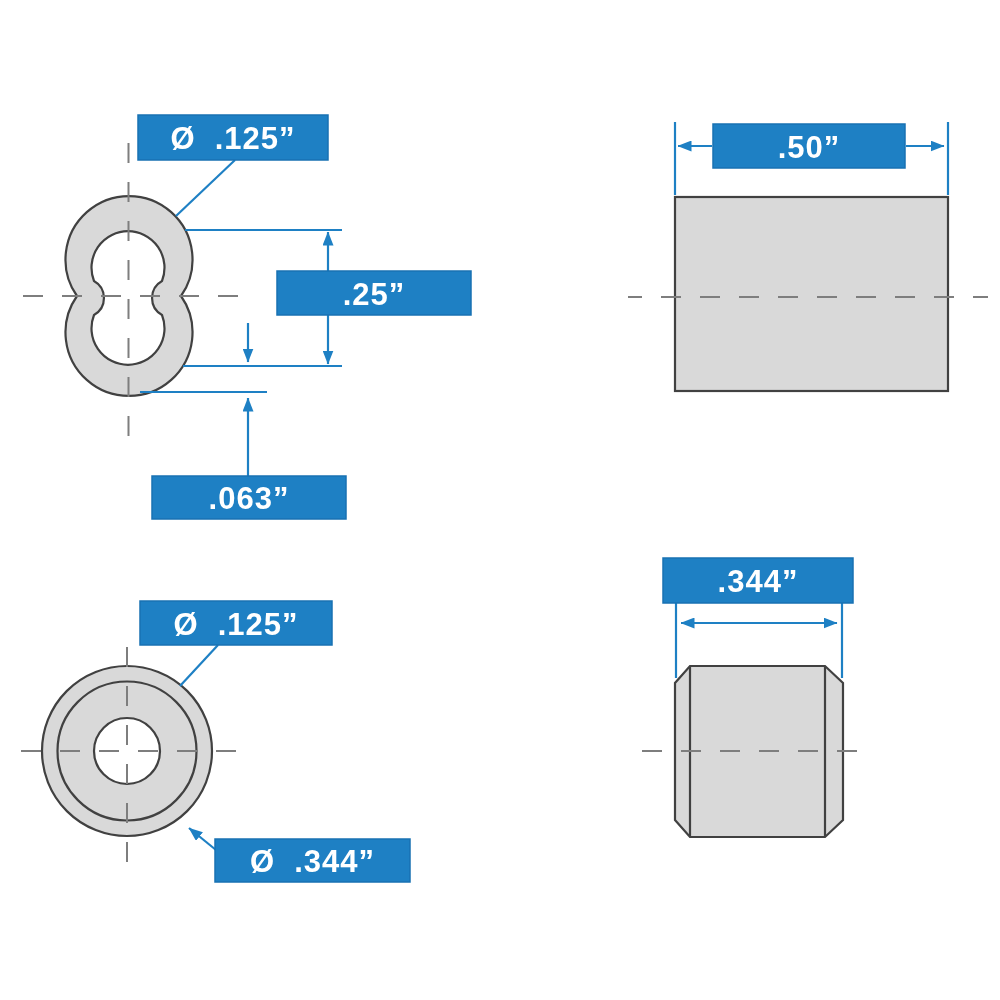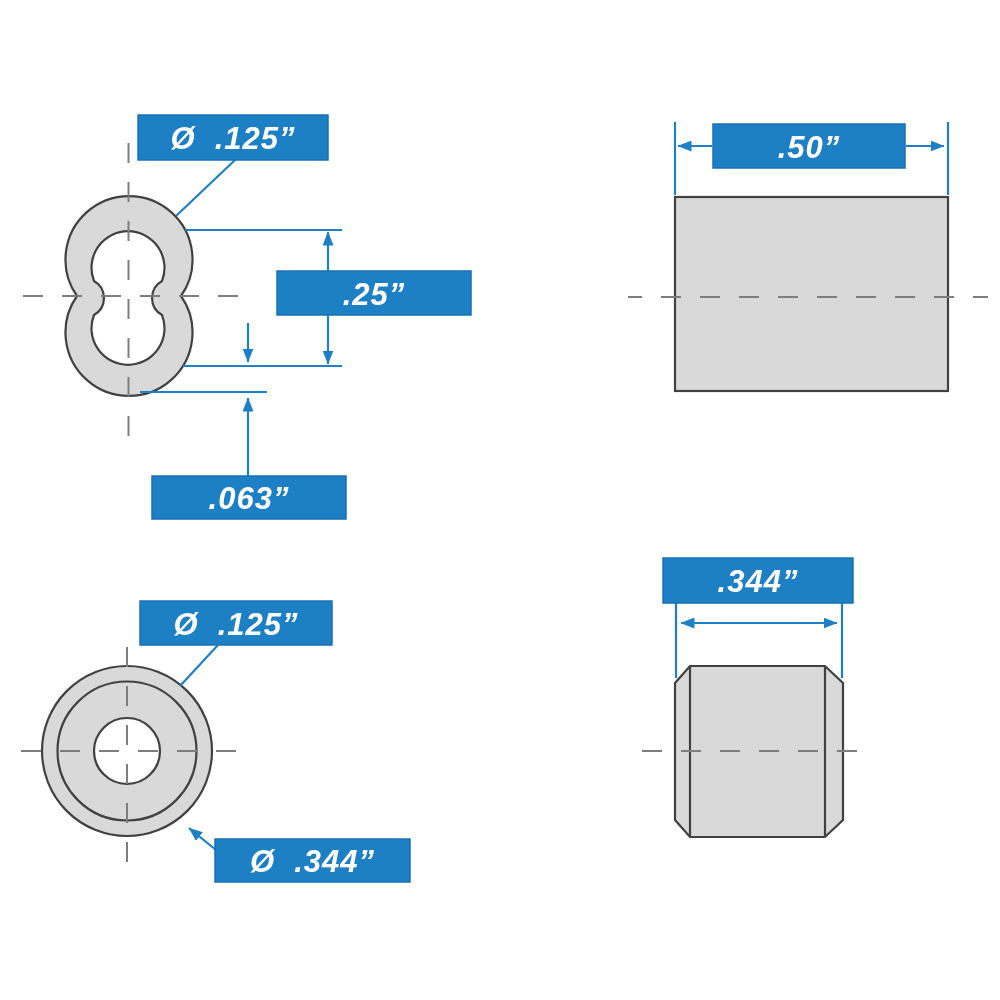--- a/index.html
+++ b/index.html
@@ -2,21 +2,20 @@
 <html><head>
 <meta charset="utf-8">
 <style>
   html, body { margin: 0; padding: 0; background: #ffffff; }
   .canvas {
     position: relative;
     width: 820px;
     height: 1000px;
     background: #ffffff;
     font-family: "Liberation Sans", sans-serif;
-    font-style: italic;
   }
   svg { display: block; }
   .part {
     fill: #d9d9d9;
     stroke: #414141;
     stroke-width: 2.2;
   }
   .part-edge {
     fill: none;
     stroke: #414141;

